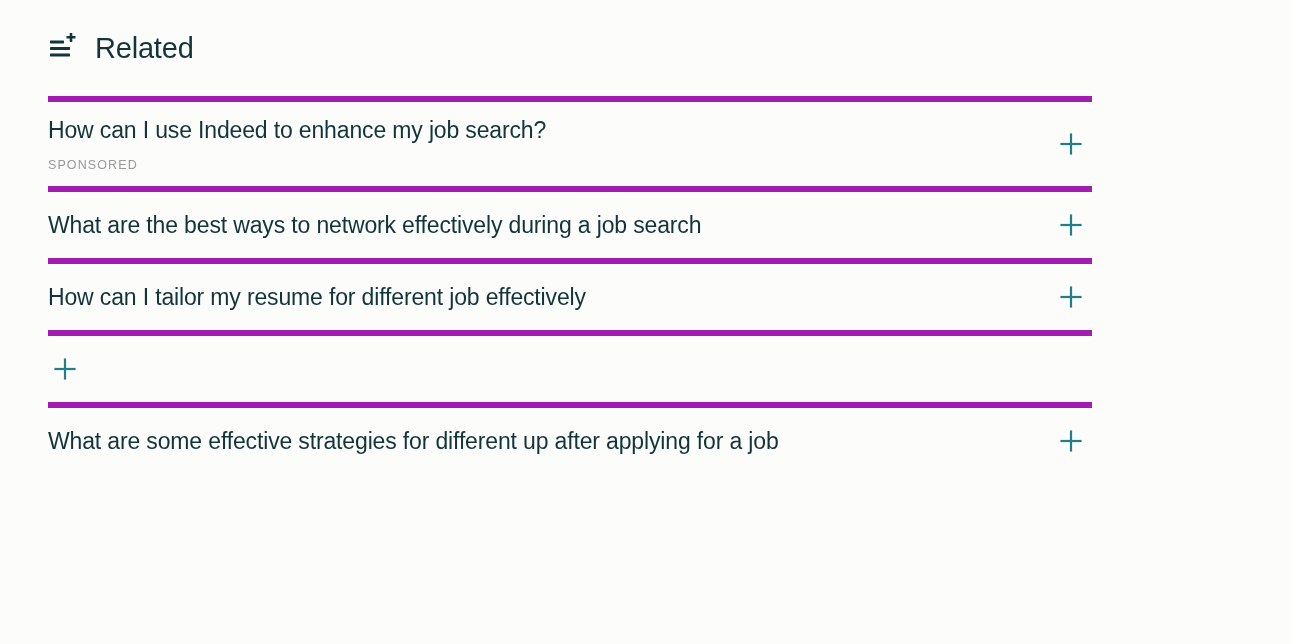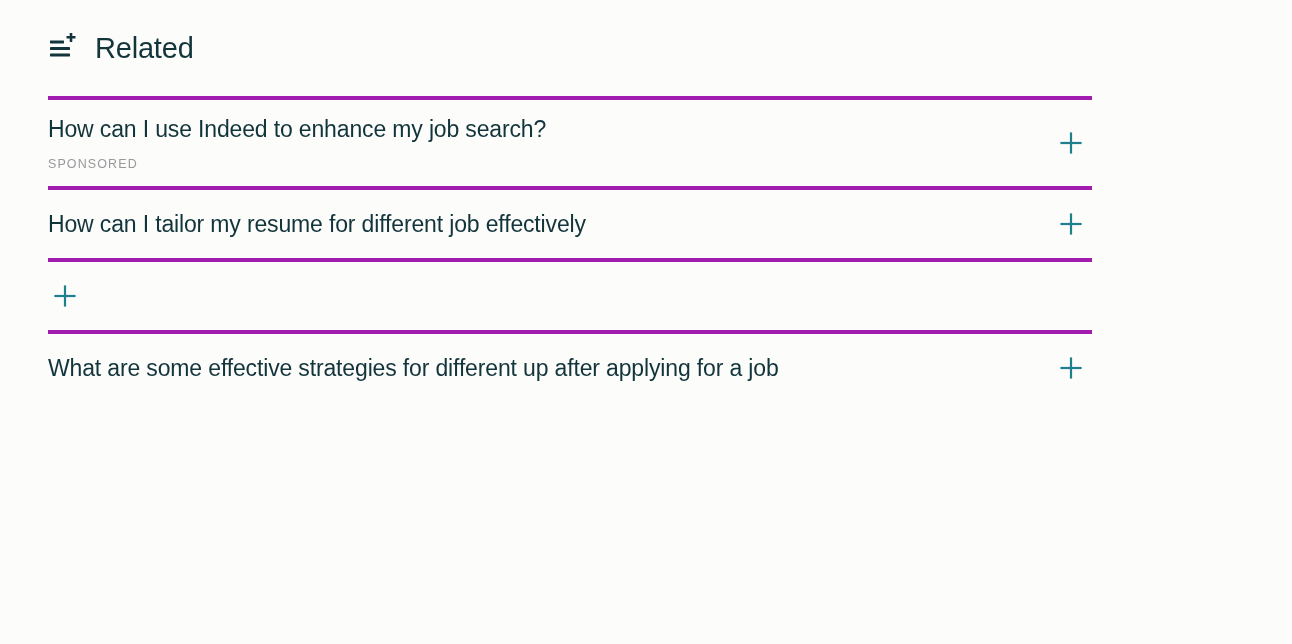--- a/index.html
+++ b/index.html
@@ -60,21 +60,21 @@
     padding: 0 48px;
     box-sizing: border-box;
   }
 
   .related-row {
     position: relative;
     display: flex;
     align-items: center;
     justify-content: space-between;
     min-height: 72px;
-    border-top: 4px solid #a21caf;
+    border-top: 6px solid #a21caf;
     box-sizing: border-box;
     cursor: pointer;
     gap: 24px;
   }
 
   .related-row.sponsored-row {
     min-height: 90px;
     align-items: center;
   }
 
@@ -149,20 +149,33 @@
       <span class="row-action">
         <svg width="30" height="30" viewBox="0 0 30 30" aria-hidden="true">
           <g stroke="#1f7f8c" stroke-width="2.2" stroke-linecap="square">
             <line x1="15" y1="5.5" x2="15" y2="24.5"></line>
             <line x1="5.5" y1="15" x2="24.5" y2="15"></line>
           </g>
         </svg>
       </span>
     </div>
 
+    <div class="related-row">
+      <div class="row-text">
+        <span class="row-title">What are the best ways to network effectively during a job search</span>
+      </div>
+      <span class="row-action">
+        <svg width="30" height="30" viewBox="0 0 30 30" aria-hidden="true">
+          <g stroke="#1f7f8c" stroke-width="2.2" stroke-linecap="square">
+            <line x1="15" y1="5.5" x2="15" y2="24.5"></line>
+            <line x1="5.5" y1="15" x2="24.5" y2="15"></line>
+          </g>
+        </svg>
+      </span>
+    </div>
 
     <div class="related-row">
       <div class="row-text">
         <span class="row-title">How can I tailor my resume for different job effectively</span>
       </div>
       <span class="row-action">
         <svg width="30" height="30" viewBox="0 0 30 30" aria-hidden="true">
           <g stroke="#1f7f8c" stroke-width="2.2" stroke-linecap="square">
             <line x1="15" y1="5.5" x2="15" y2="24.5"></line>
             <line x1="5.5" y1="15" x2="24.5" y2="15"></line>

